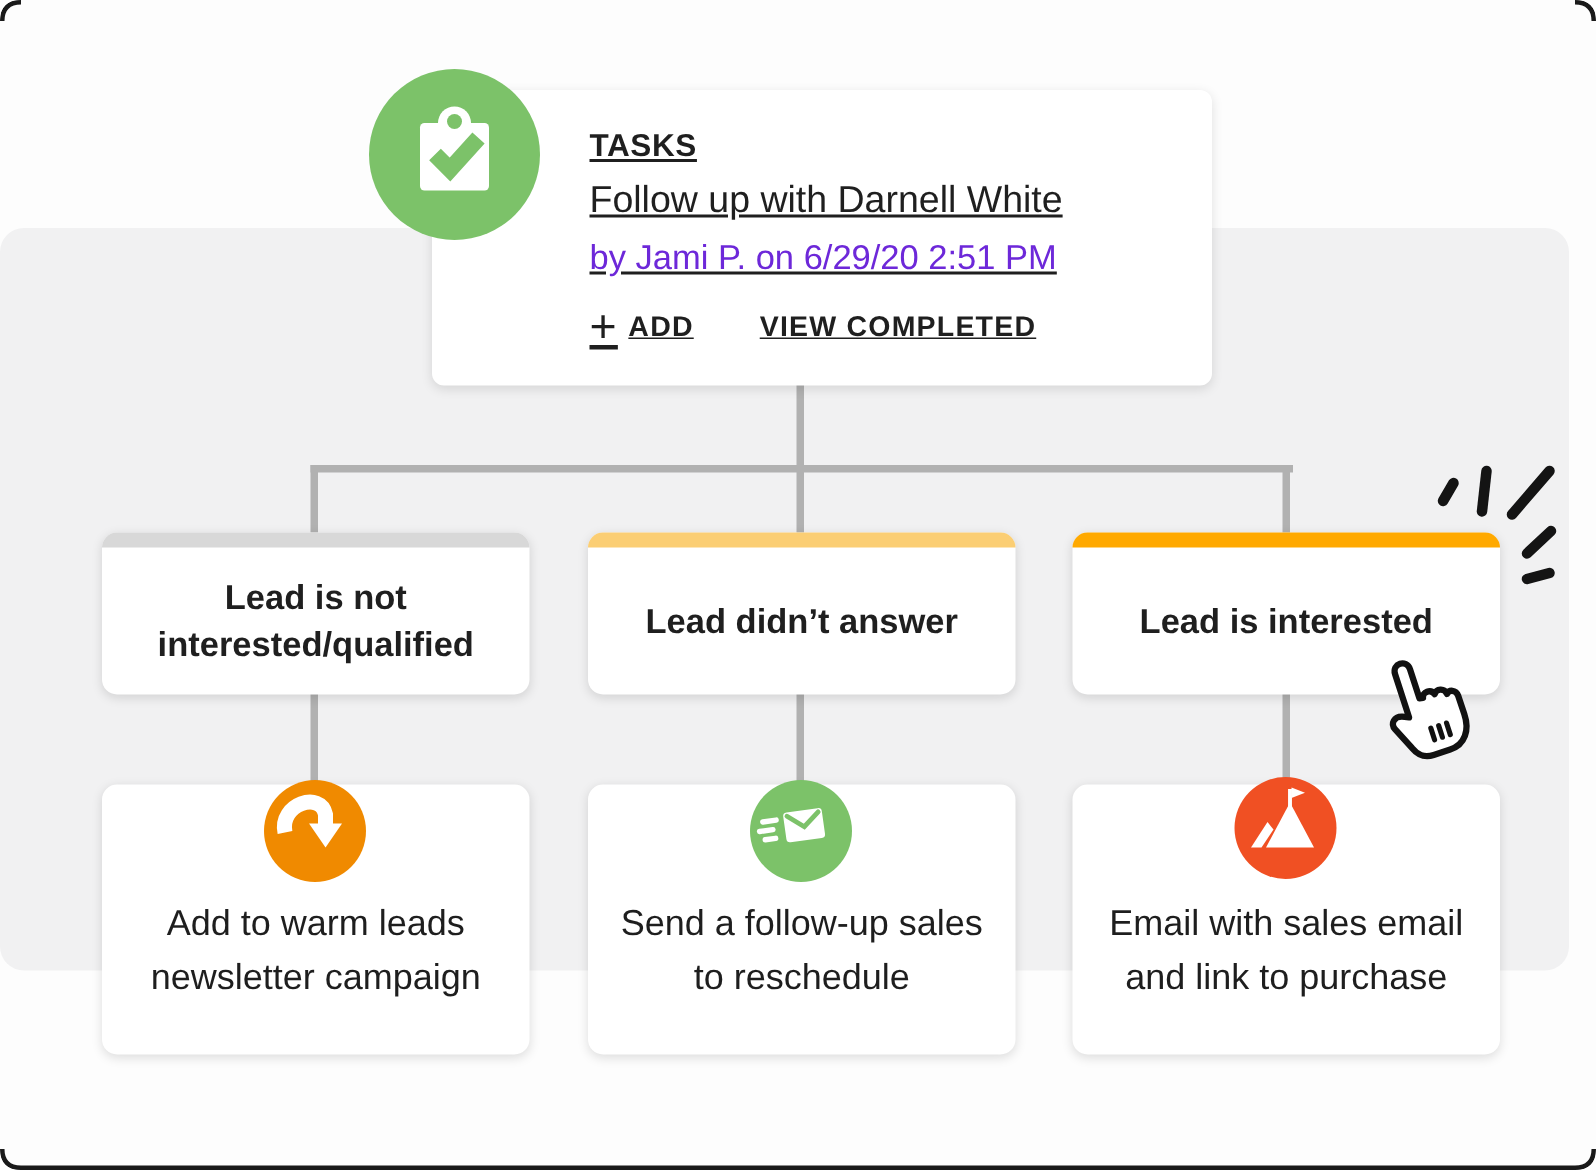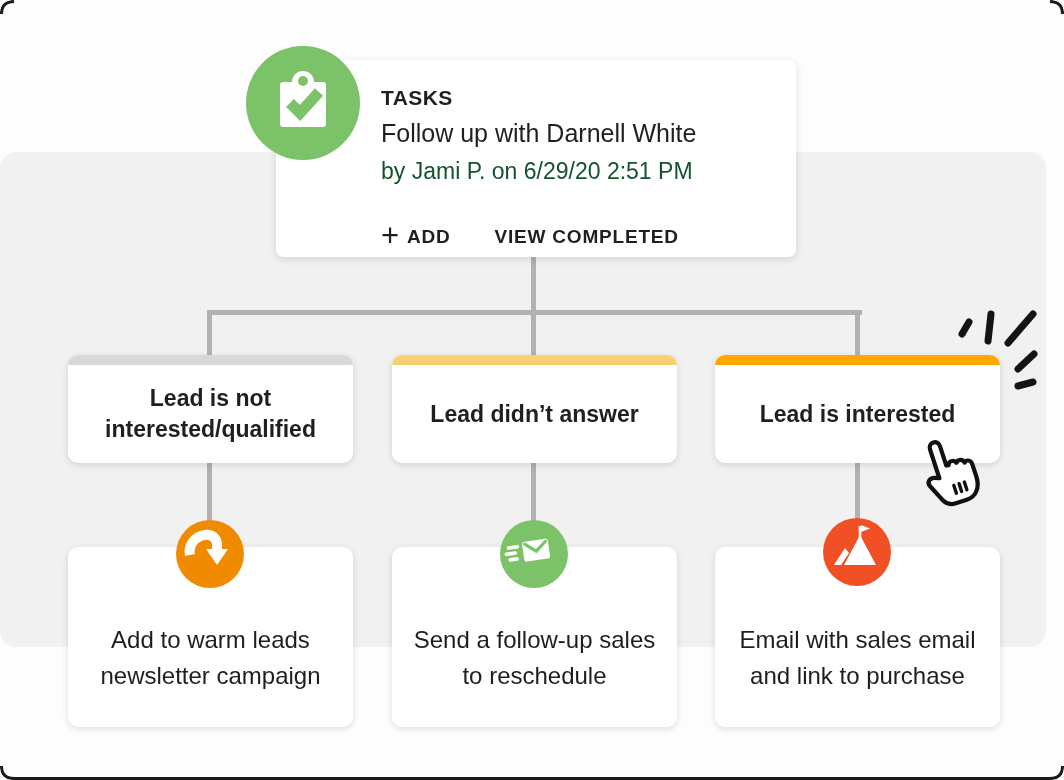--- a/index.html
+++ b/index.html
@@ -11,48 +11,48 @@
   .panel{
     position:absolute;left:0;top:152px;width:1046px;height:495px;
     background:#f1f1f2;border-radius:16px;
   }
   
   .conn{position:absolute;background:#b1b1b1;z-index:1;}
   .conn.v{width:5px;}
   .conn.h{height:5px;}
   
   .task-card{
-    position:absolute;left:276px;top:60px;width:520px;height:197px;
+    position:absolute;left:288px;top:60px;width:520px;height:197px;
     background:#fff;border-radius:8px;z-index:2;
     box-shadow:0 2px 8px rgba(0,0,0,.12);
-    box-sizing:border-box;padding:26px 18px 0 105px;
+    box-sizing:border-box;padding:26px 18px 0 105px;text-decoration:underline;
   }
   .task-label{font-size:21px;font-weight:700;letter-spacing:.4px;margin-bottom:9px;}
   .task-title{font-size:25px;margin-bottom:10px;}
-  .task-byline{font-size:23px;color:#14532d;margin-bottom:41px;}
+  .task-byline{font-size:23px;color:#6d28d9;margin-bottom:23px;}
   .task-actions{display:flex;align-items:center;gap:44px;}
   .task-btn{display:flex;align-items:center;font-size:19px;font-weight:700;letter-spacing:.8px;cursor:pointer;}
   .plus{font-size:31px;font-weight:400;margin-right:7px;line-height:20px;position:relative;top:-1px;}
   .badge-circle{
     position:absolute;border-radius:50%;z-index:3;
     display:flex;align-items:center;justify-content:center;
   }
   .task-badge{left:246px;top:46px;width:114px;height:114px;background:#7cc269;}
   
   .branch-card{
     position:absolute;top:355px;width:285px;height:108px;background:#fff;
     border-radius:10px;z-index:2;box-shadow:0 2px 7px rgba(0,0,0,.13);
     display:flex;align-items:center;justify-content:center;text-align:center;
     box-sizing:border-box;padding:10px 12px 0 12px;
   }
   .branch-bar{position:absolute;top:0;left:0;right:0;height:10px;border-radius:10px 10px 0 0;}
   .branch-label{font-size:23px;font-weight:700;line-height:31px;}
   
   .action-card{
-    position:absolute;top:547px;width:285px;height:180px;background:#fff;
+    position:absolute;top:523px;width:285px;height:180px;background:#fff;
     border-radius:10px;z-index:2;box-shadow:0 2px 7px rgba(0,0,0,.13);
     display:flex;align-items:center;justify-content:center;text-align:center;
     box-sizing:border-box;padding:42px 18px 0 18px;
   }
   .action-text{font-size:24px;line-height:36px;color:#1e1e1e;}
   .action-badge{width:68px;height:68px;top:520px;}
   .col1{left:68px;} .col2{left:392px;} .col3{left:715px;text-align:center;}
   .overlay{position:absolute;z-index:5;}
 </style>
 </head>

